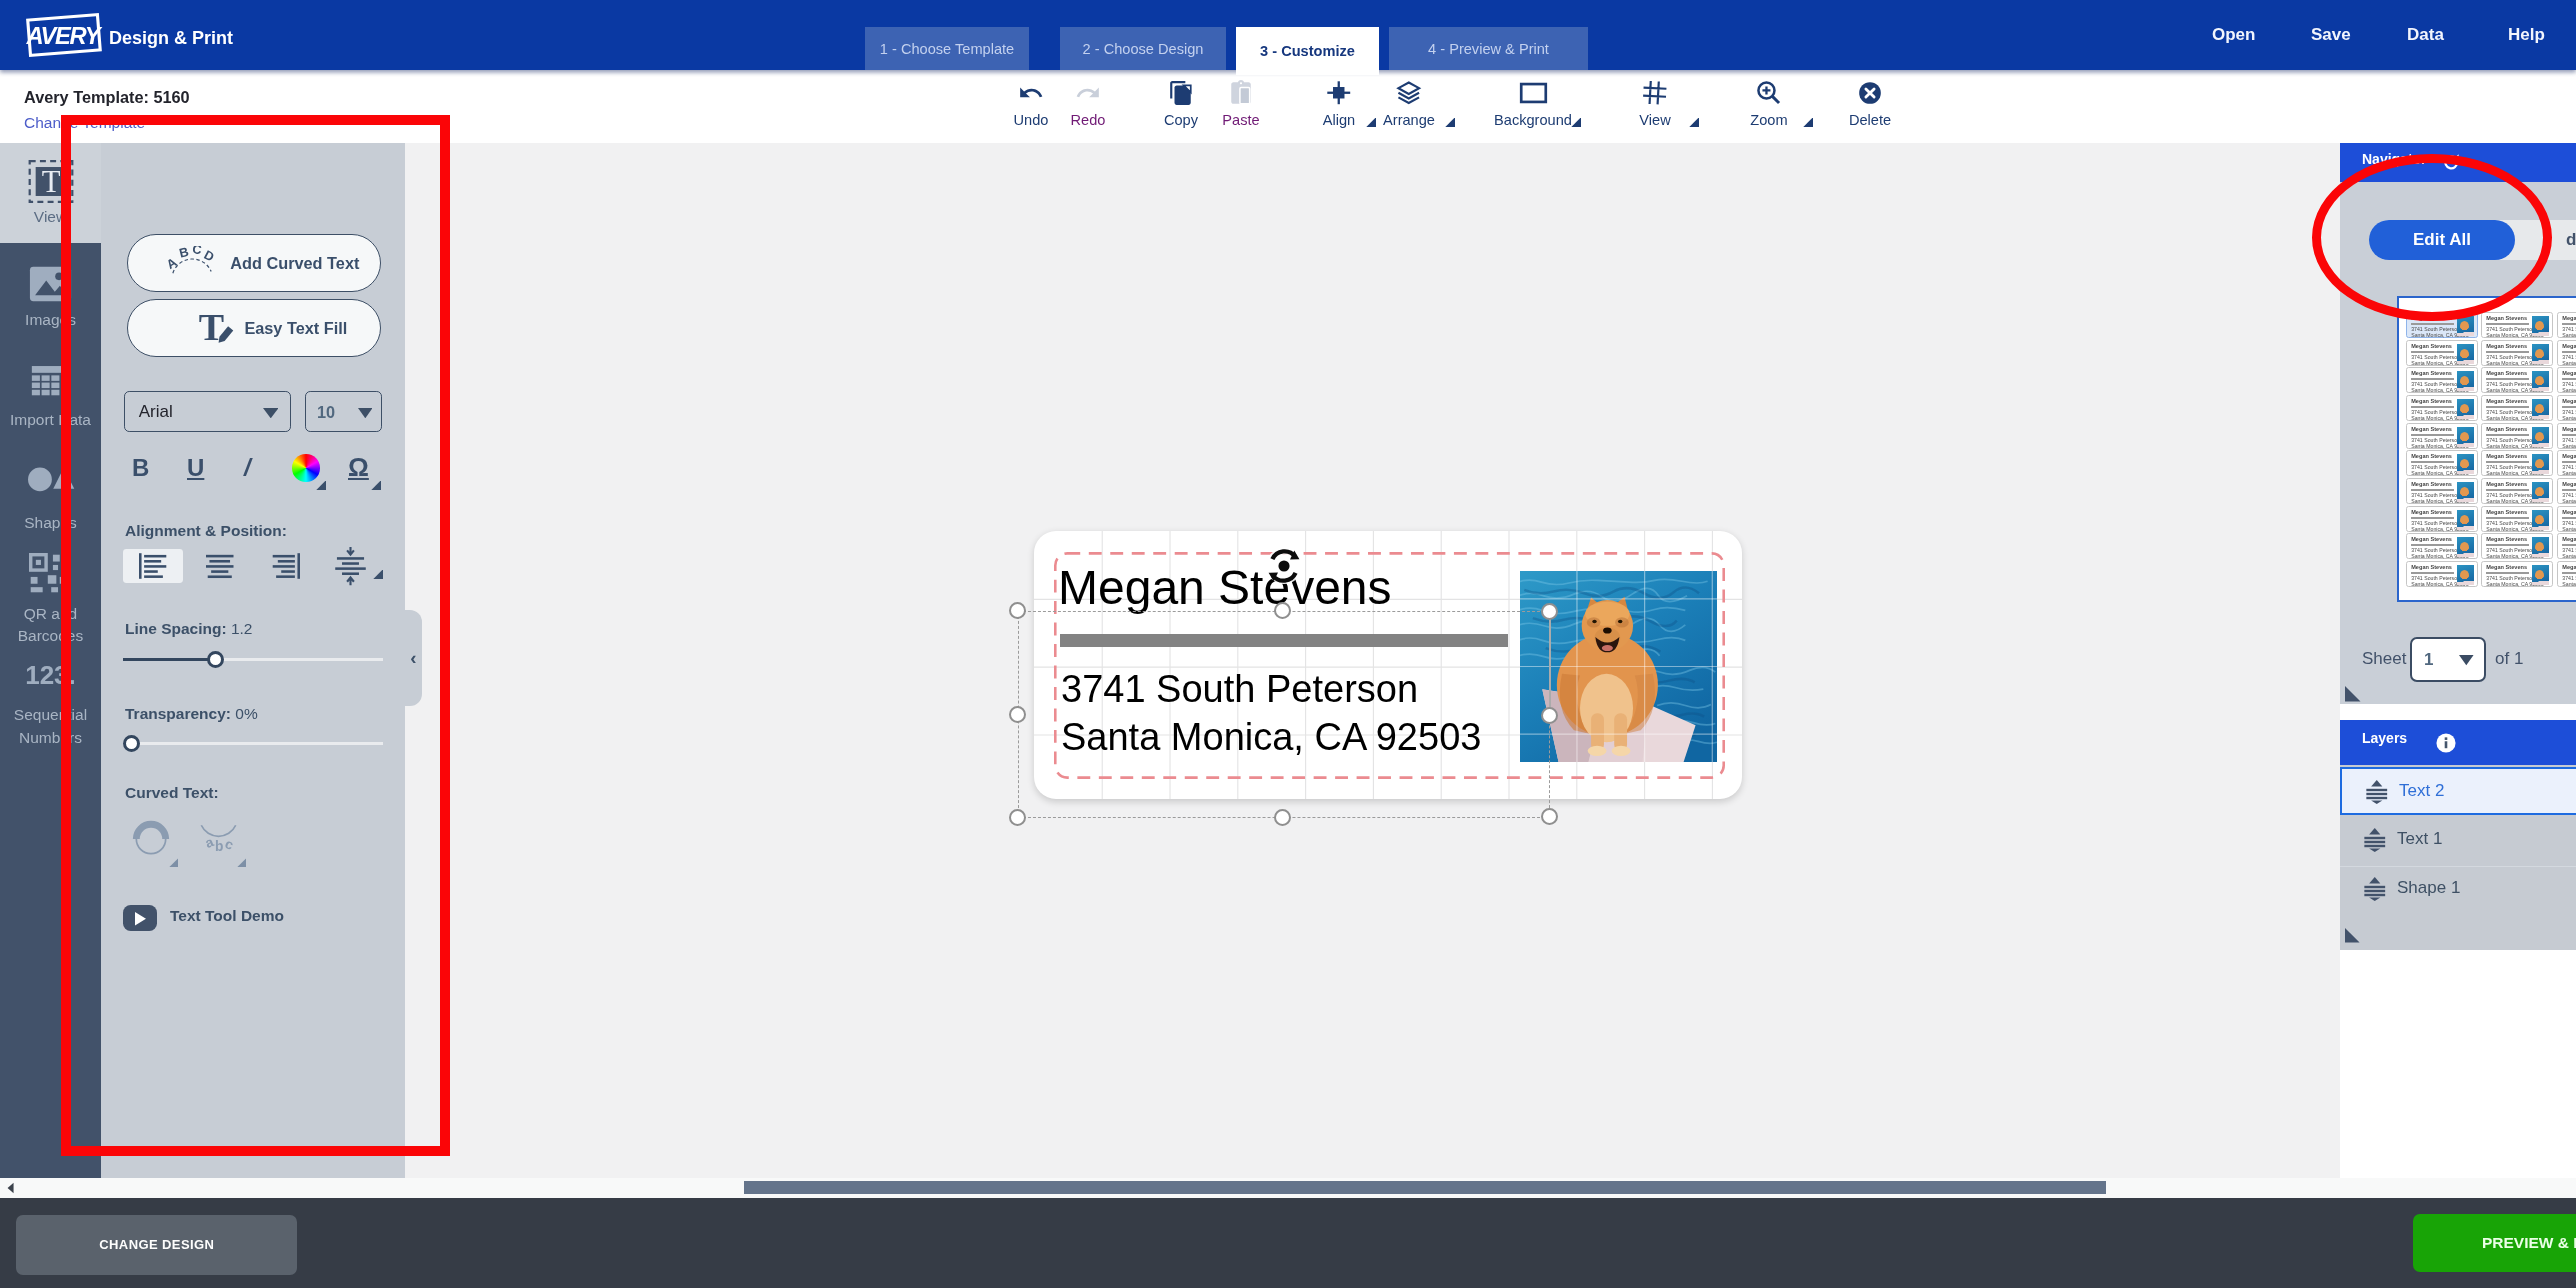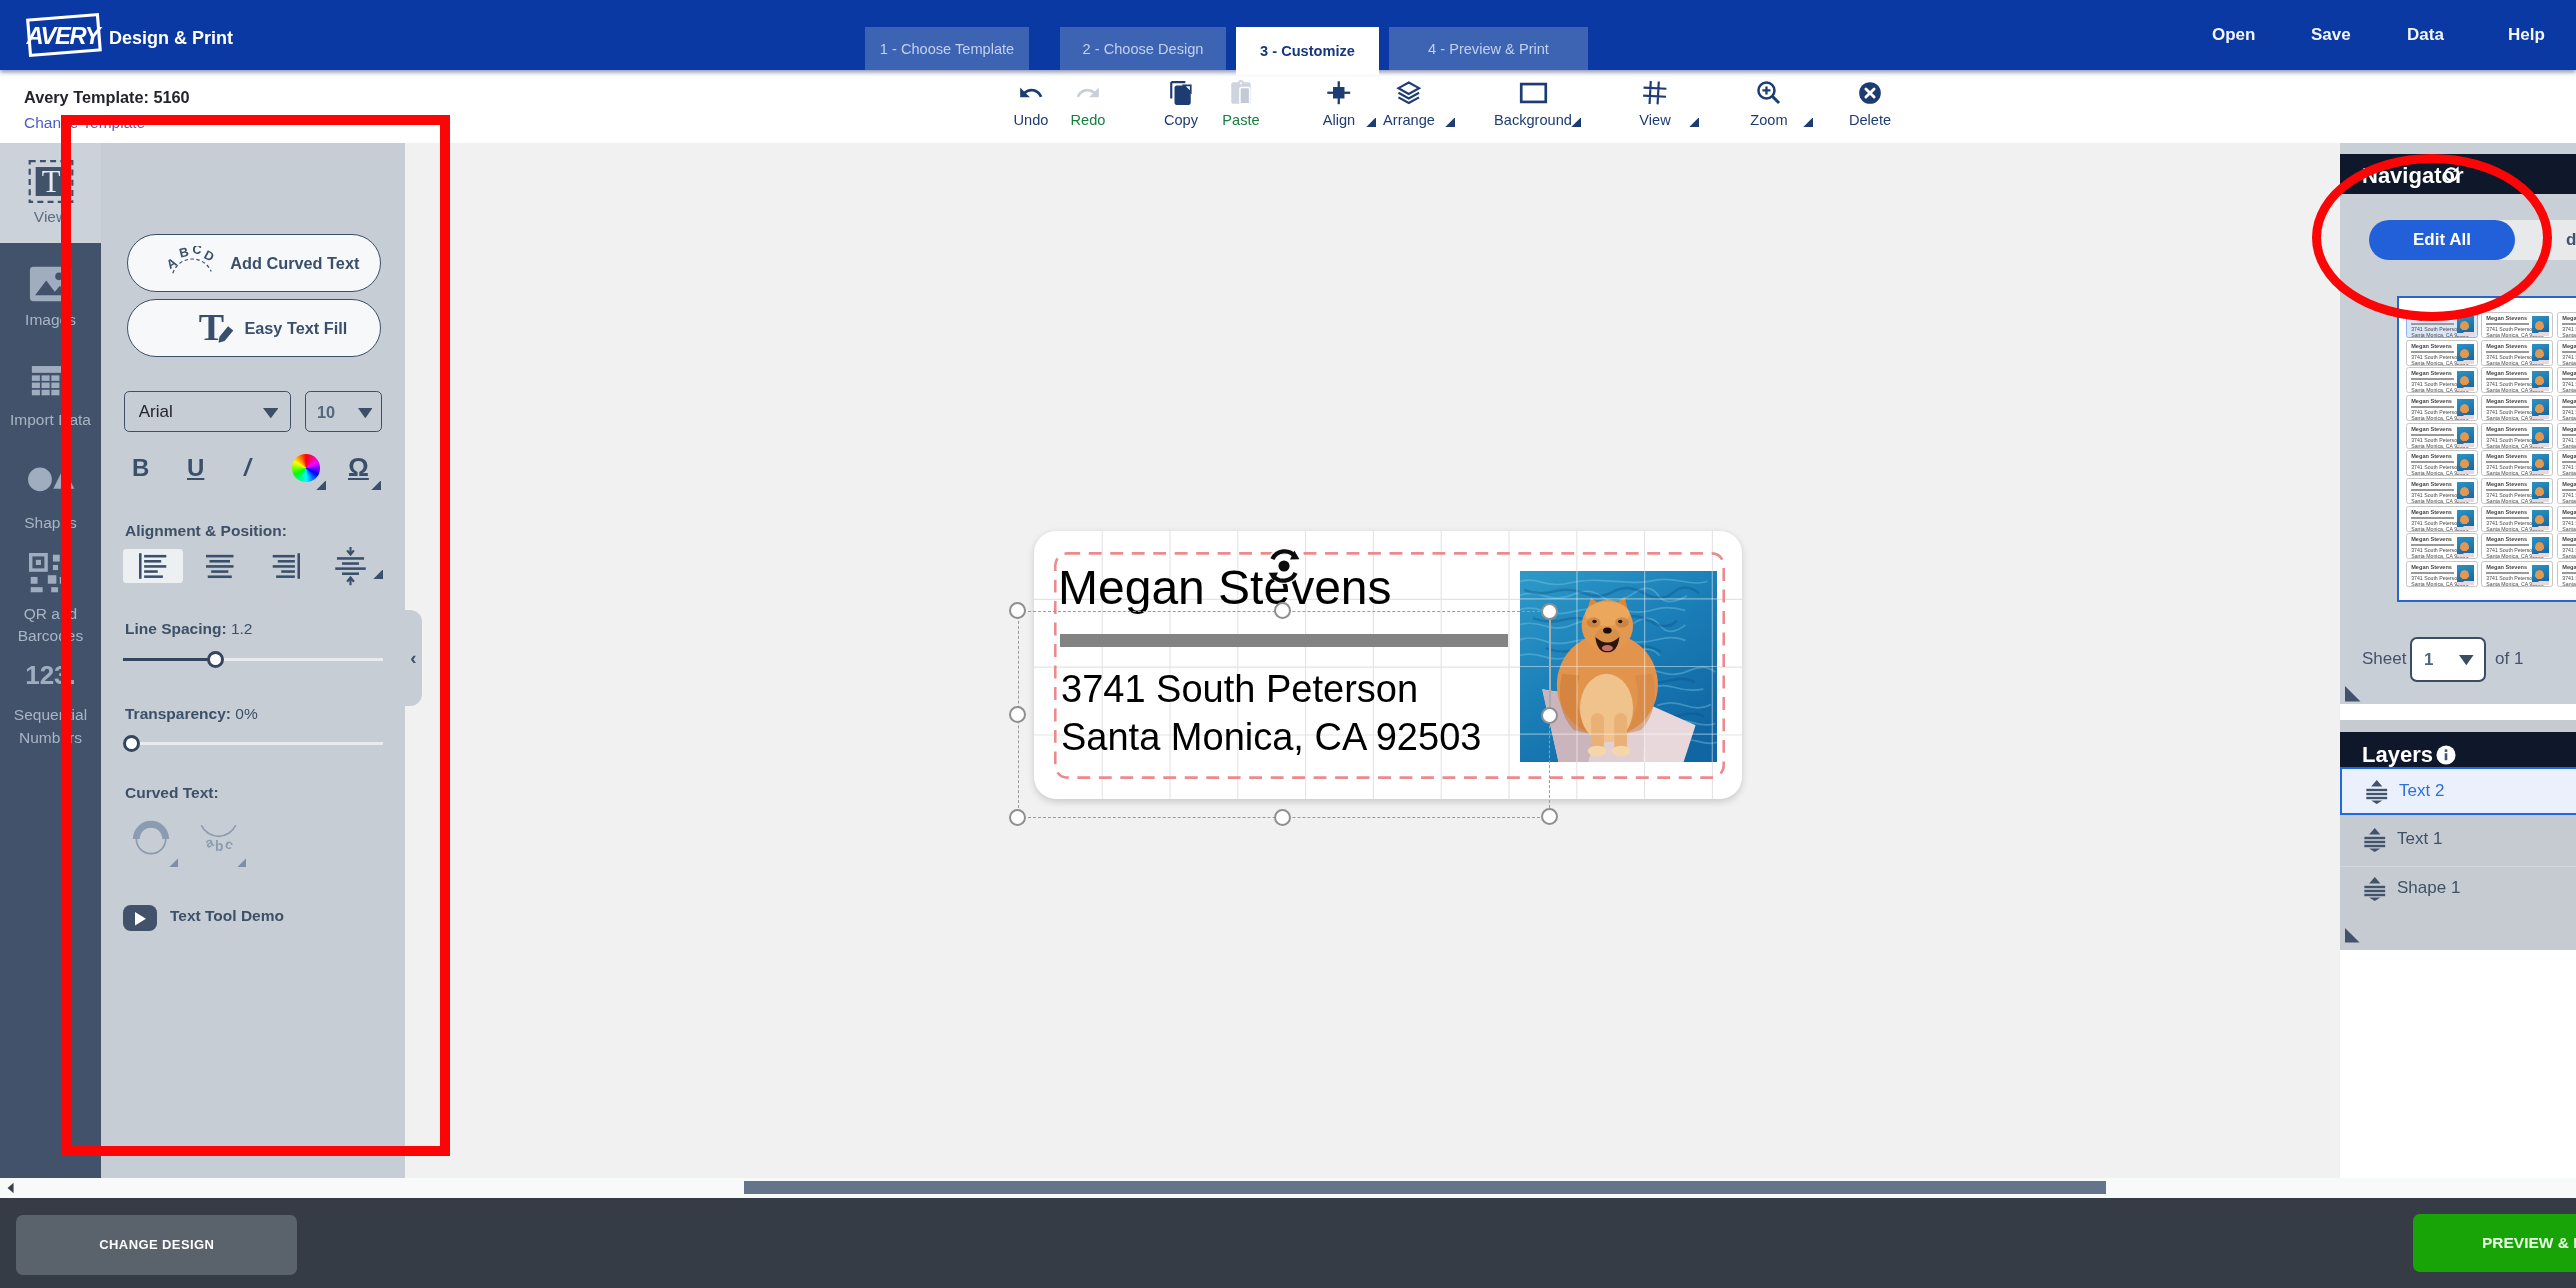--- a/index.html
+++ b/index.html
@@ -14,42 +14,42 @@
 .tab.active { background:#fff; color:#16377e; font-weight:700; height:48px; }
 .topmenu { position:absolute; top:0; height:70px; color:#f2f5fd; font-size:17px; font-weight:700; display:flex; align-items:center; }
 
 
 .subbar { position:absolute; left:0; top:70px; width:2576px; height:73px; background:#fff; z-index:4; }
 .tpl-title { position:absolute; left:24px; top:88px; font-size:16.3px; font-weight:700; color:#23242c; z-index:4; }
 .tpl-link { position:absolute; left:24px; top:114px; font-size:15.5px; color:#4d5dc9; z-index:4; }
 .tool { position:absolute; top:77px; width:94px; text-align:center; z-index:4; }
 .tool .ticon { height:29px; display:flex; align-items:flex-end; justify-content:center; }
 .tool .tlabel { margin-top:6px; font-size:14.6px; color:#1d3c72; }
-.tool.disabled .tlabel { color:#15803d; }
+.tool.disabled .tlabel { color:#701a75; }
 
 
 .leftbar { position:absolute; left:0; top:143px; width:101px; height:1036px; background:#42526a; z-index:3; }
 .leftbar .sel { position:absolute; left:0; top:0; width:101px; height:100px; background:#ccd2d9; }
 .sbitem { position:absolute; width:101px; text-align:center; color:#a9b5c4; font-size:15.5px; }
 
 
 .panel { position:absolute; left:101px; top:143px; width:304px; height:1036px; background:#c7cdd5; z-index:3; }
 .ptab { position:absolute; left:405px; top:610px; width:17px; height:96px; background:#c7cdd5; border-radius:0 12px 12px 0; z-index:3; color:#3c5068; font-size:19px; line-height:96px; text-align:center; font-weight:700; }
 .pill { white-space:nowrap; position:absolute; left:26px; width:254px; height:58px; background:#f6f8f9; border:1.7px solid #3d4f66; border-radius:29px; display:flex; align-items:center; color:#3a4f6b; font-weight:700; font-size:16.3px; }
 .dd { position:absolute; border:1.7px solid #3d4f66; border-radius:5.2px; height:41px; }
 .plabel { position:absolute; font-weight:700; color:#3c5068; font-size:15.5px; }
 .slider { position:absolute; height:2.6px; background:#e9ebee; }
 .knob { position:absolute; width:17px; height:17px; background:#fff; border:3.4px solid #33465e; border-radius:50%; }
 
 
 .canvas { position:absolute; left:405px; top:143px; width:1935px; height:1036px; background:#f1f1f2; z-index:1; }
 
 
 .rpanel { position:absolute; background:#c9cfd7; z-index:3; }
-.rhead { position:absolute; left:0; top:12px; width:100%; height:40px; background:#0f172a; color:#fff; font-size:22px; font-weight:700; }
+.rhead { position:absolute; left:0; top:0; width:100%; height:40px; background:#1d4ed8; color:#fff; font-size:14px; font-weight:700; }
 
 
 .hscroll { position:absolute; left:0; top:1178px; width:2576px; height:20px; background:#f8f9f9; z-index:6; }
 .hthumb { position:absolute; left:744px; top:2.6px; width:1362px; height:13.7px; background:#64748b; }
 .bottombar { position:absolute; left:0; top:1198px; width:2576px; height:90px; background:#363c46; z-index:6; }
 .btn-change { position:absolute; left:16.3px; top:17px; width:281px; height:60px; background:#5a626c; border-radius:6.9px; color:#fdfdfd; font-size:13px; font-weight:700; text-align:center; line-height:60px; letter-spacing:0.4px; }
 .btn-preview { position:absolute; left:2413px; top:16.3px; width:223px; height:58px; background:#18a406; border-radius:6.9px; color:#eaffe6; font-size:15.5px; font-weight:700; line-height:58px; padding-left:69px; white-space:nowrap; }
 
 .handle { position:absolute; width:17px; height:17px; margin-left:-8.6px; margin-top:-8.6px; background:#fff; border:2.1px solid #8f8f8f; border-radius:50%; z-index:2; }
 .mlabel { position:absolute; width:72px; height:26px; background:#fff; border:0.9px solid #c6c6c6; border-radius:2.6px; }

